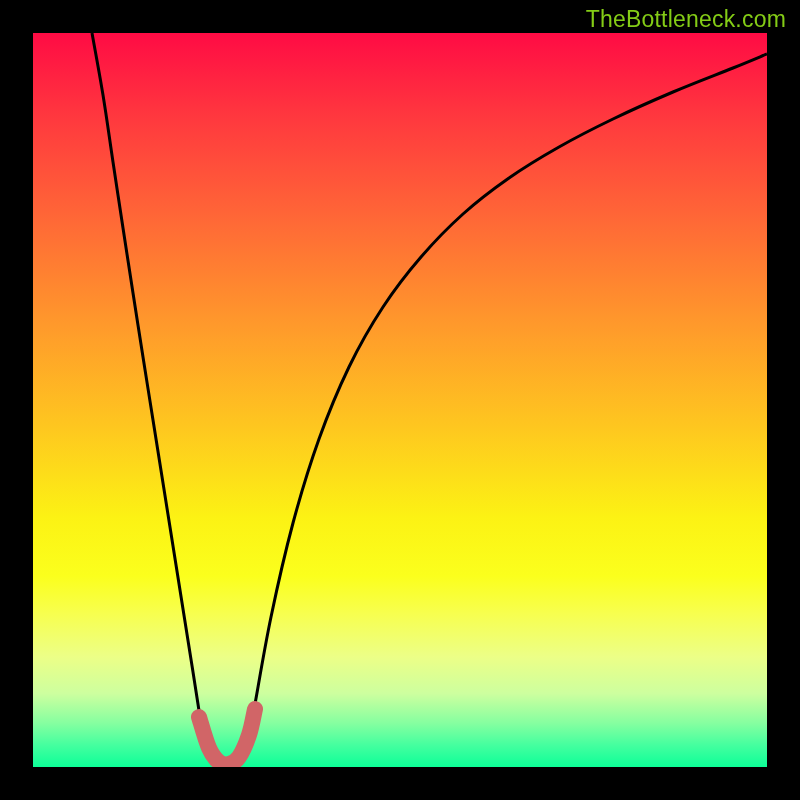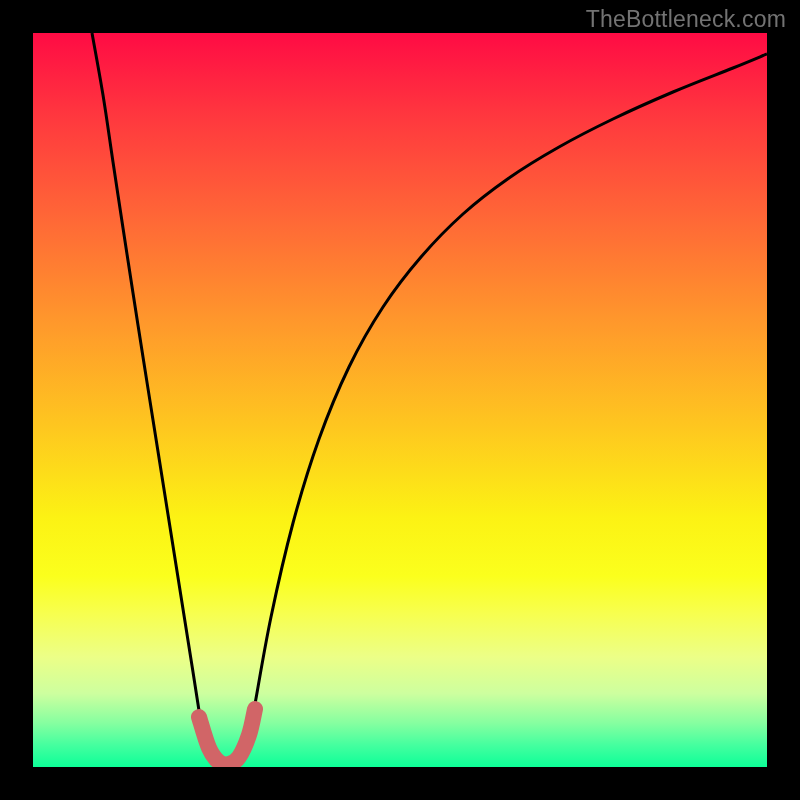--- a/index.html
+++ b/index.html
@@ -41,21 +41,21 @@
       #45ff9f 97%,
       #0dff98 100%
     );
   }
   .watermark {
     position: absolute;
     top: 6px;
     right: 14px;
     font-family: Arial, Helvetica, sans-serif;
     font-size: 23px;
-    color: #737373;
+    color: #84cc16;
     font-weight: 500;
     letter-spacing: 0.2px;
     text-align: center;
   }
   svg.curve {
     position: absolute;
     top: 0;
     left: 0;
     width: 734px;
     height: 734px;

